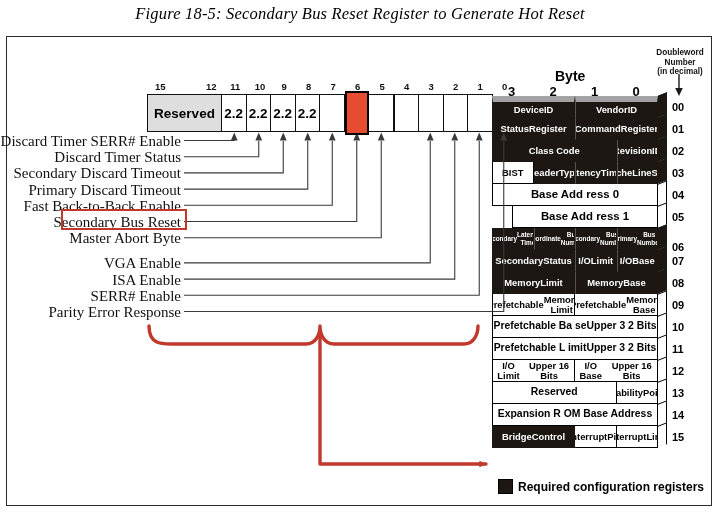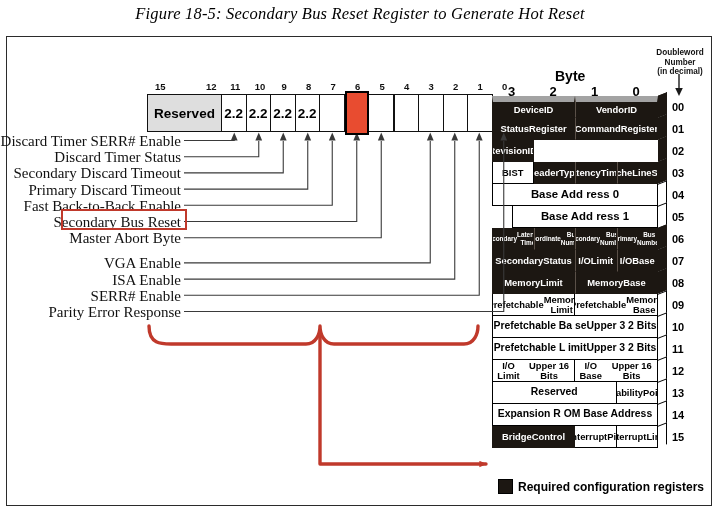--- a/index.html
+++ b/index.html
@@ -158,21 +158,21 @@
     <div>Number</div>
     <div>(in decimal)</div>
   </div>
   <div id="dwnums">
       <div class="dwnum" style="top: 101px;">00</div>
       <div class="dwnum" style="top: 123px;">01</div>
       <div class="dwnum" style="top: 145px;">02</div>
       <div class="dwnum" style="top: 167px;">03</div>
       <div class="dwnum" style="top: 189px;">04</div>
       <div class="dwnum" style="top: 211px;">05</div>
-      <div class="dwnum" style="top: 233px;">06</div>
+      <div class="dwnum" style="top: 241px;">06</div>
       <div class="dwnum" style="top: 255px;">07</div>
       <div class="dwnum" style="top: 277px;">08</div>
       <div class="dwnum" style="top: 299px;">09</div>
       <div class="dwnum" style="top: 321px;">10</div>
       <div class="dwnum" style="top: 343px;">11</div>
       <div class="dwnum" style="top: 365px;">12</div>
       <div class="dwnum" style="top: 387px;">13</div>
       <div class="dwnum" style="top: 409px;">14</div>
       <div class="dwnum" style="top: 431px;">15</div>
     </div>
@@ -211,20 +211,23 @@
         <div class="rcell blk" style="width: 50%;">
           <div>Status</div>
           <div>Register</div>
         </div>
         <div class="rcell blk" style="width: 50%;">
           <div>Command</div>
           <div>Register</div>
         </div>
       </div>
       <div class="rrow">
+        <div class="rcell blk" style="width: 75%;">
+          <div>Class Code</div>
+        </div>
         <div class="rcell blk" style="width: 25%;">
           <div>Revision</div>
           <div>ID</div>
         </div>
       </div>
       <div class="rrow">
         <div class="rcell" style="width: 25%;">
           <div>BIST</div>
         </div>
         <div class="rcell blk" style="width: 25%;">

